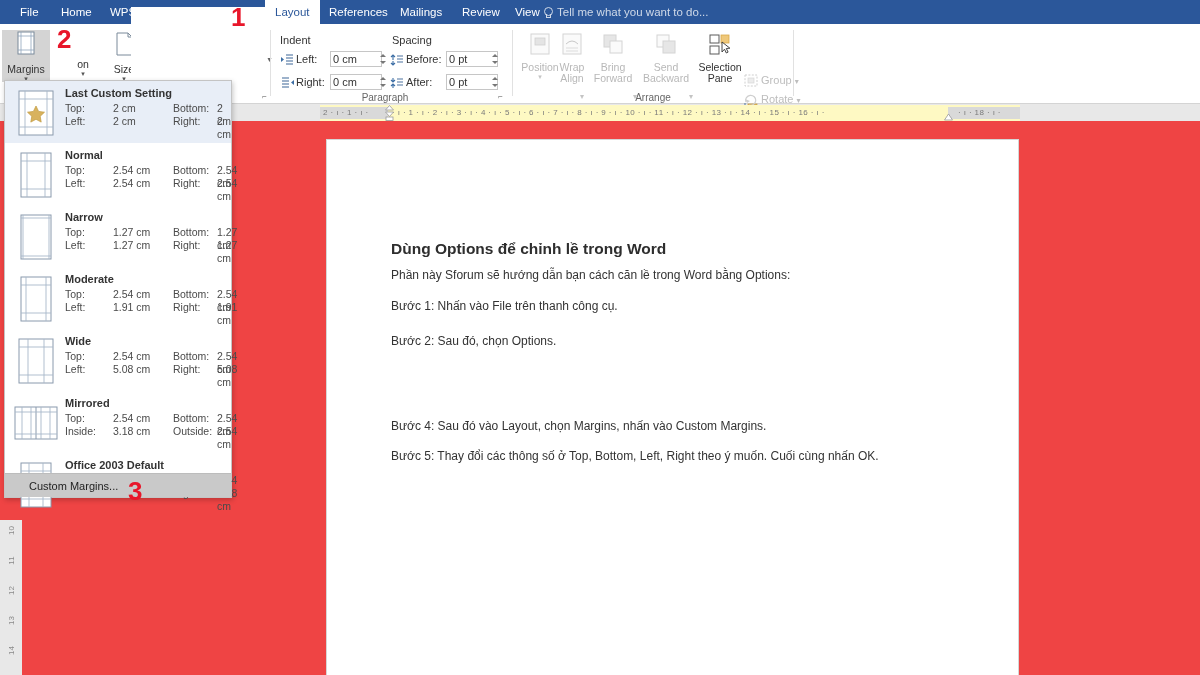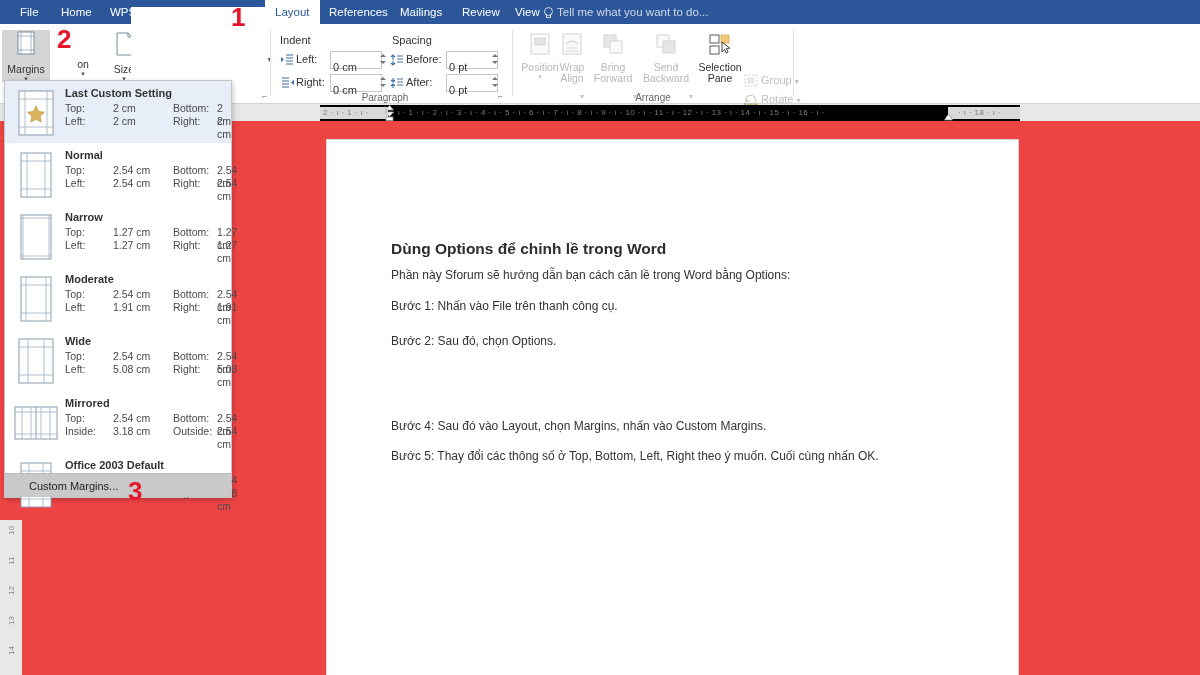--- a/index.html
+++ b/index.html
@@ -76,38 +76,38 @@
     line-height:18px; white-space: nowrap; cursor: pointer;
   }
   .smbtn .sic {
     display:inline-block; width:16px; height:14px; vertical-align:-3px; margin-right:3px;
   }
 
   
   .fieldlabel { position:absolute; font-size:11px; color:#333; line-height:14px; white-space:nowrap;}
   .fieldbox {
     position:absolute; height:16px; border:1px solid #c6c6c6; background:#fff;
-    font-size:11px; color:#333; line-height:14px; padding:8px 2px;
+    font-size:11px; color:#333; line-height:14px; padding:0 2px;
   }
   .spinner { position:absolute; width:8px; height:16px; }
   .spinner::before, .spinner::after {
     content:""; position:absolute; left:2px; border-left:3px solid transparent;
     border-right:3px solid transparent;
   }
   .spinner::before { top:3px; border-bottom:3px solid #777; }
   .spinner::after { bottom:3px; border-top:3px solid #777; }
 
   .dimbtn { position:absolute; text-align:center; cursor:pointer; }
   .dimbtn .lbl { font-size:10.5px; color:#b8b8b8; line-height:11px; display:block; white-space:nowrap;}
   .arrbtn { position:absolute; font-size:11px; color:#bdbdbd; white-space:nowrap; cursor:pointer;}
 
   
   .hruler {
     position:absolute; top:105px; left:320px; width:700px; height:16px;
-    background:#000000; font-size:8px; color:#7a7a7a; overflow:hidden;
+    background:#fef9c3; font-size:8px; color:#7a7a7a; overflow:hidden;
   }
   .hruler .seg-gray { position:absolute; top:2px; height:12px; background:#d9d9d9; }
   .hruler .marks { position:absolute; top:0; left:0; height:16px; width:100%;
                    font-size:8px; letter-spacing:0.4px; line-height:16px; white-space:nowrap; }
   .indentmark { position:absolute; width:9px; }
 
   .vruler {
     position:absolute; left:0px; top:520px; width:22px; height:155px;
     background:#e8e8e8; overflow:hidden;
   }

